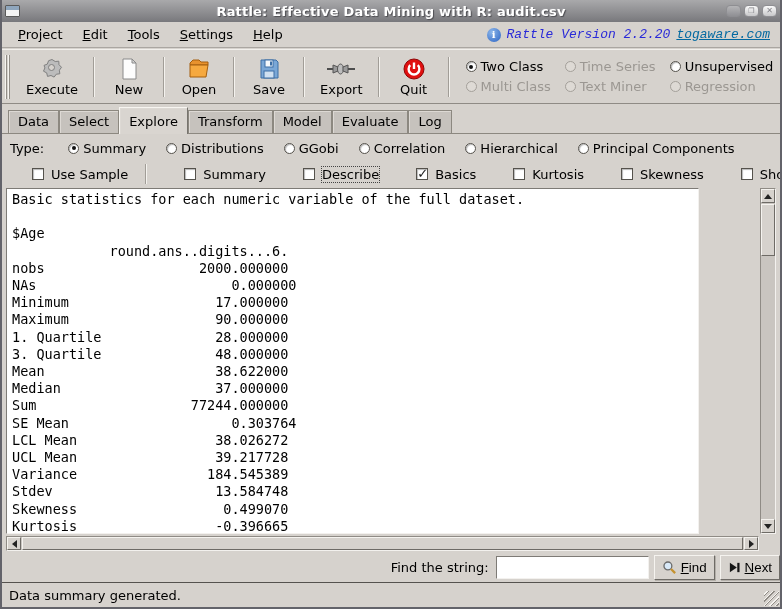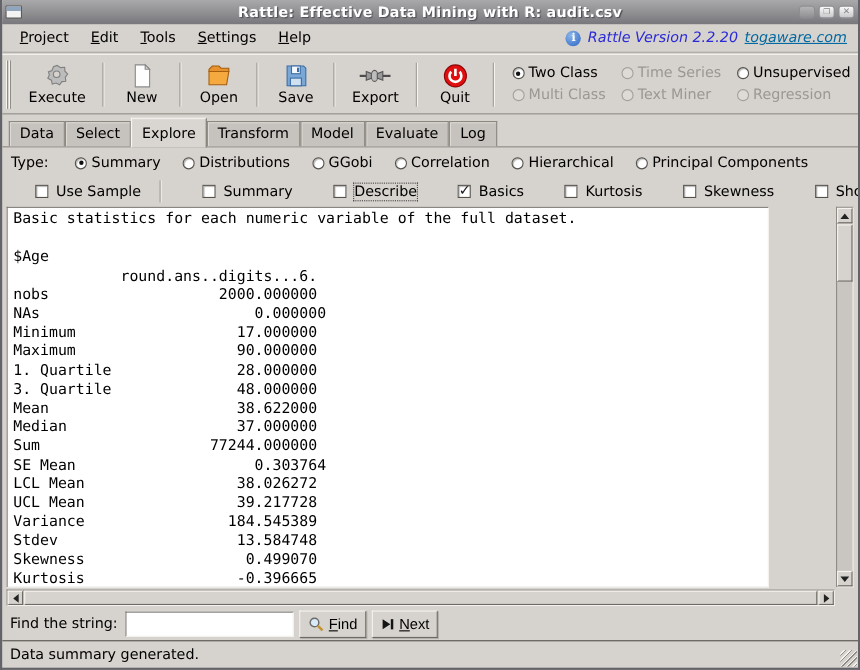--- a/index.html
+++ b/index.html
@@ -20,21 +20,21 @@
   .tb-btn{width:15px;height:12px;border-radius:4px;border:1px solid #8e8e92;
     background:linear-gradient(#fafafa,#c7c7c9);font-size:8px;line-height:10px;text-align:center;color:#84848a;}
   .tb-btn.min{background:linear-gradient(#b5b5b7,#909094);}
   .tb-btn.max::after{content:"❐";font-size:7px;}
   .tb-btn.close::after{content:"✕";}
   
   .menubar{position:absolute;top:22px;left:0;right:0;height:26px;display:flex;align-items:center;
     padding:0 6px;border-bottom:1px solid #aaa6a1;}
   .menu-item{padding:3px 10px;cursor:default;}
   .version-area{margin-left:auto;display:flex;align-items:center;gap:6px;padding-right:4px;
-    color:#2a2ad8;font-style:italic;}
+    color:#2a2ad8;font-style:italic;font-family:Liberation Mono, monospace;}
   .info-icon{width:14px;height:14px;border-radius:50%;flex:0 0 auto;
     background:radial-gradient(circle at 35% 30%,#8cb6e9,#2a63c4);color:#fff;
     font:bold italic 10px/14px "DejaVu Serif",serif;text-align:center;font-style:normal;}
   .info-icon::after{content:"i";}
   .version-link{text-decoration:underline;color:#0369a1;cursor:pointer;}
   
   .toolbar{position:absolute;top:49px;left:0;right:0;height:55px;display:flex;align-items:center;
     border-top:1px solid #f2f0ec;border-bottom:1px solid #8f8b85;}
   .grip{width:6px;height:44px;margin:0 6px 0 3px;
     background:repeating-linear-gradient(90deg,#f6f4f0 0 1px,#918d87 1px 2px,#d6d2cd 2px 3px);}
@@ -88,21 +88,21 @@
   .tri{width:0;height:0;}
   .tri.up{border-left:4px solid transparent;border-right:4px solid transparent;border-bottom:5px solid #222;}
   .tri.down{border-left:4px solid transparent;border-right:4px solid transparent;border-top:5px solid #222;}
   .tri.left{border-top:4px solid transparent;border-bottom:4px solid transparent;border-right:5px solid #222;}
   .tri.right{border-top:4px solid transparent;border-bottom:4px solid transparent;border-left:5px solid #222;}
   .vthumb{position:absolute;left:0;top:15px;width:14px;height:52px;background:#d6d2cd;
     border:1px solid;border-color:#f5f3ef #6e6b66 #6e6b66 #f5f3ef;}
   .hthumb{position:absolute;top:0;left:15px;right:15px;height:13px;background:#d6d2cd;
     border:1px solid;border-color:#f5f3ef #6e6b66 #6e6b66 #f5f3ef;}
   
-  .findbar{position:absolute;top:553px;left:0;right:0;height:29px;display:flex;align-items:center;padding-left:7px;}
+  .findbar{position:absolute;top:553px;left:0;right:0;height:29px;display:flex;align-items:center;padding-left:7px;justify-content:flex-end;}
   .find-input{width:153px;height:23px;margin-left:7px;background:#fff;border:1px solid;
     border-color:#7e7b76 #f3f1ee #f3f1ee #7e7b76;outline:none;font:13px "DejaVu Sans",sans-serif;padding:0 3px;}
   .btn{height:25px;display:flex;align-items:center;gap:4px;padding:0 7px;background:#d6d2cd;
     border:1px solid;border-color:#f5f3ef #6e6b66 #6e6b66 #f5f3ef;box-shadow:1px 1px 0 #b3afa9;margin-left:5px;}
   .btn svg{display:block;}
   
   .statusbar{position:absolute;top:582px;left:0;right:0;bottom:0;border-top:1px solid #55524e;
     display:flex;align-items:center;padding-left:7px;}
   .resize-grip{position:absolute;right:1px;bottom:1px;width:15px;height:15px;
     background:repeating-linear-gradient(135deg,transparent 0 2px,#f5f3ef 2px 3px,#8f8b85 3px 4px);}

